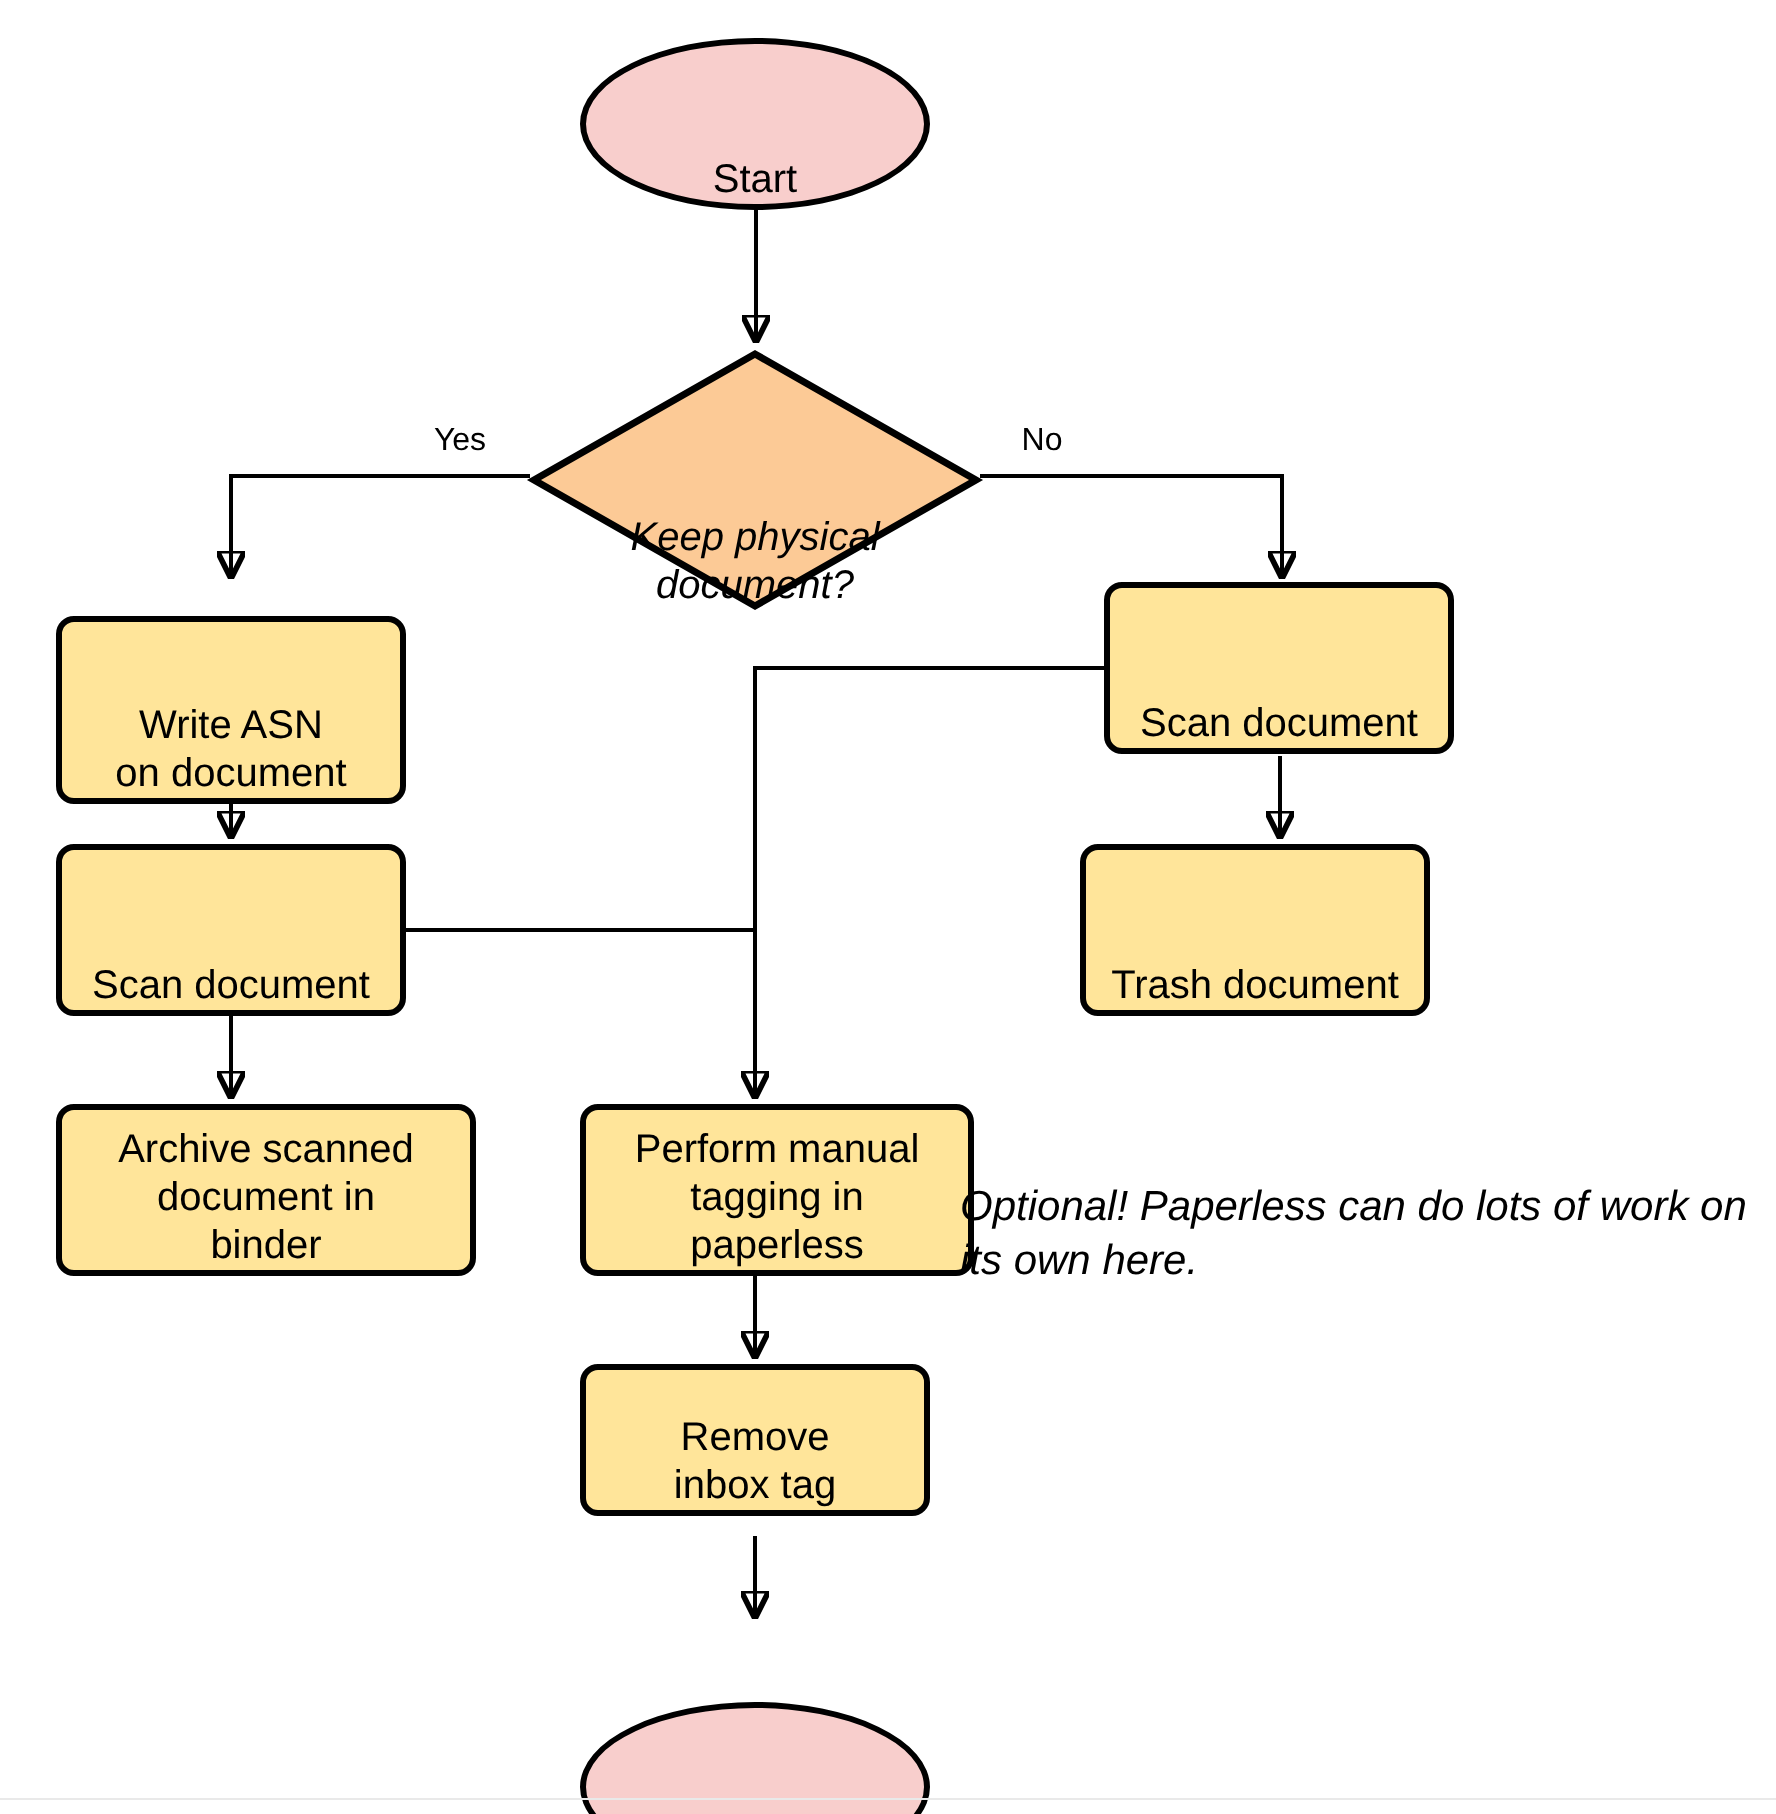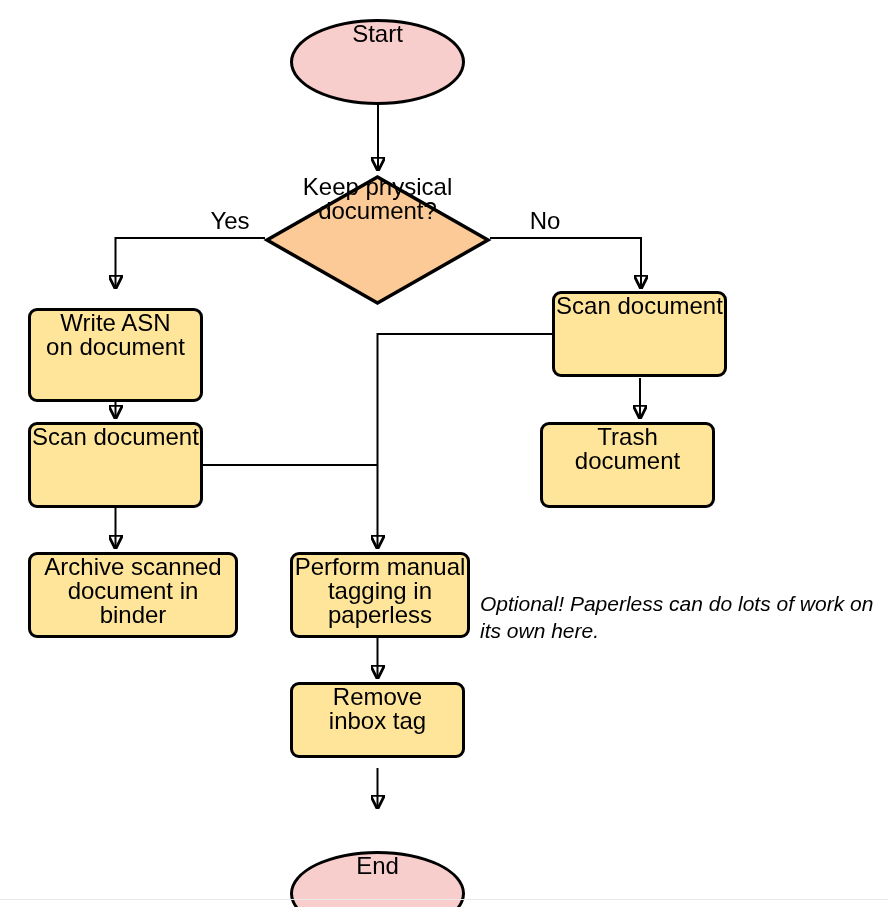--- a/index.html
+++ b/index.html
@@ -4,43 +4,43 @@
 <style>
   html,body { margin:0; padding:0; background:#ffffff; }
   .canvas {
     position:relative; width:888px; height:907px; background:#ffffff;
     font-family:"Liberation Sans","DejaVu Sans",sans-serif; color:#000;
     overflow:hidden;
   }
   .edges { position:absolute; left:0; top:0; width:888px; height:907px; }
   .edges path { fill:none; stroke:var(--stroke,#000); stroke-width:2; }
   .node {
-    position:absolute; display:flex; align-items:flex-start; justify-content:center;
-    text-align:center; font-size:24px; line-height:24px; white-space:pre-line;
+    position:absolute; display:flex; align-items:flex-end; justify-content:center;
+    text-align:center; font-size:20px; line-height:24px; white-space:pre-line;
     box-sizing:border-box;
   }
   .process {
     background:var(--process-fill,#ffe59a);
     border:3.5px solid var(--stroke,#000);
     border-radius:9px;
   }
   .terminal {
     background:var(--terminal-fill,#f8cecc);
     border:3.5px solid var(--stroke,#000);
     border-radius:50%;
   }
   .decision { background:transparent; border:none; }
   .decision svg { position:absolute; left:0; top:0; width:100%; height:100%; overflow:visible; }
   .decision polygon {
     fill:var(--decision-fill,#fcca96);
     stroke:var(--stroke,#000); stroke-width:3.5; stroke-miterlimit:10;
   }
-  .decision .label { position:relative; }
+  .decision .label { position:relative;font-style:italic; }
   .edge-label {
-    position:absolute; font-size:24px; line-height:22px; text-align:center; width:50px;
+    position:absolute; font-size:16px; line-height:22px; text-align:center; width:50px;
   }
   .annotation {
     position:absolute; left:480px; top:590px; width:410px;
     font-size:21px; font-style:italic; line-height:27px; white-space:pre-line;
   }
   .bottom-rule {
     position:absolute; left:0; top:899px; width:888px; height:0;
     border-top:1px solid #e9e9e9;
   }
 </style>
@@ -73,21 +73,21 @@
 
   <div class="node decision" style="left:265px;top:175px;width:225px;height:130px">
     <svg viewBox="0 0 225 130" xmlns="http://www.w3.org/2000/svg">
       <polygon points="112.5,2 223,65 112.5,128 2,65"></polygon>
     </svg>
     <span class="label">Keep physical
 document?</span>
   </div>
 
   <div class="edge-label" style="left:205px;top:210px">Yes</div>
-  <div class="edge-label" style="left:520px;top:210px">No</div>
+  <div class="edge-label" style="left:496px;top:210px">No</div>
 
   <div class="node process" style="left:28px;top:308px;width:175px;height:94px">
     <span class="label">Write ASN
 on document</span>
   </div>
 
   <div class="node process" style="left:28px;top:422px;width:175px;height:86px">
     <span class="label">Scan document</span>
   </div>
 
@@ -98,21 +98,21 @@
   </div>
 
   <div class="node process" style="left:552px;top:291px;width:175px;height:86px">
     <span class="label">Scan document</span>
   </div>
 
   <div class="node process" style="left:540px;top:422px;width:175px;height:86px">
     <span class="label">Trash document</span>
   </div>
 
-  <div class="node process" style="left:290px;top:552px;width:180px;height:86px">
+  <div class="node process" style="left:290px;top:552px;width:197px;height:86px">
     <span class="label">Perform manual
 tagging in
 paperless</span>
   </div>
 
   <div class="node process" style="left:290px;top:682px;width:175px;height:76px">
     <span class="label">Remove
 inbox tag</span>
   </div>
 

